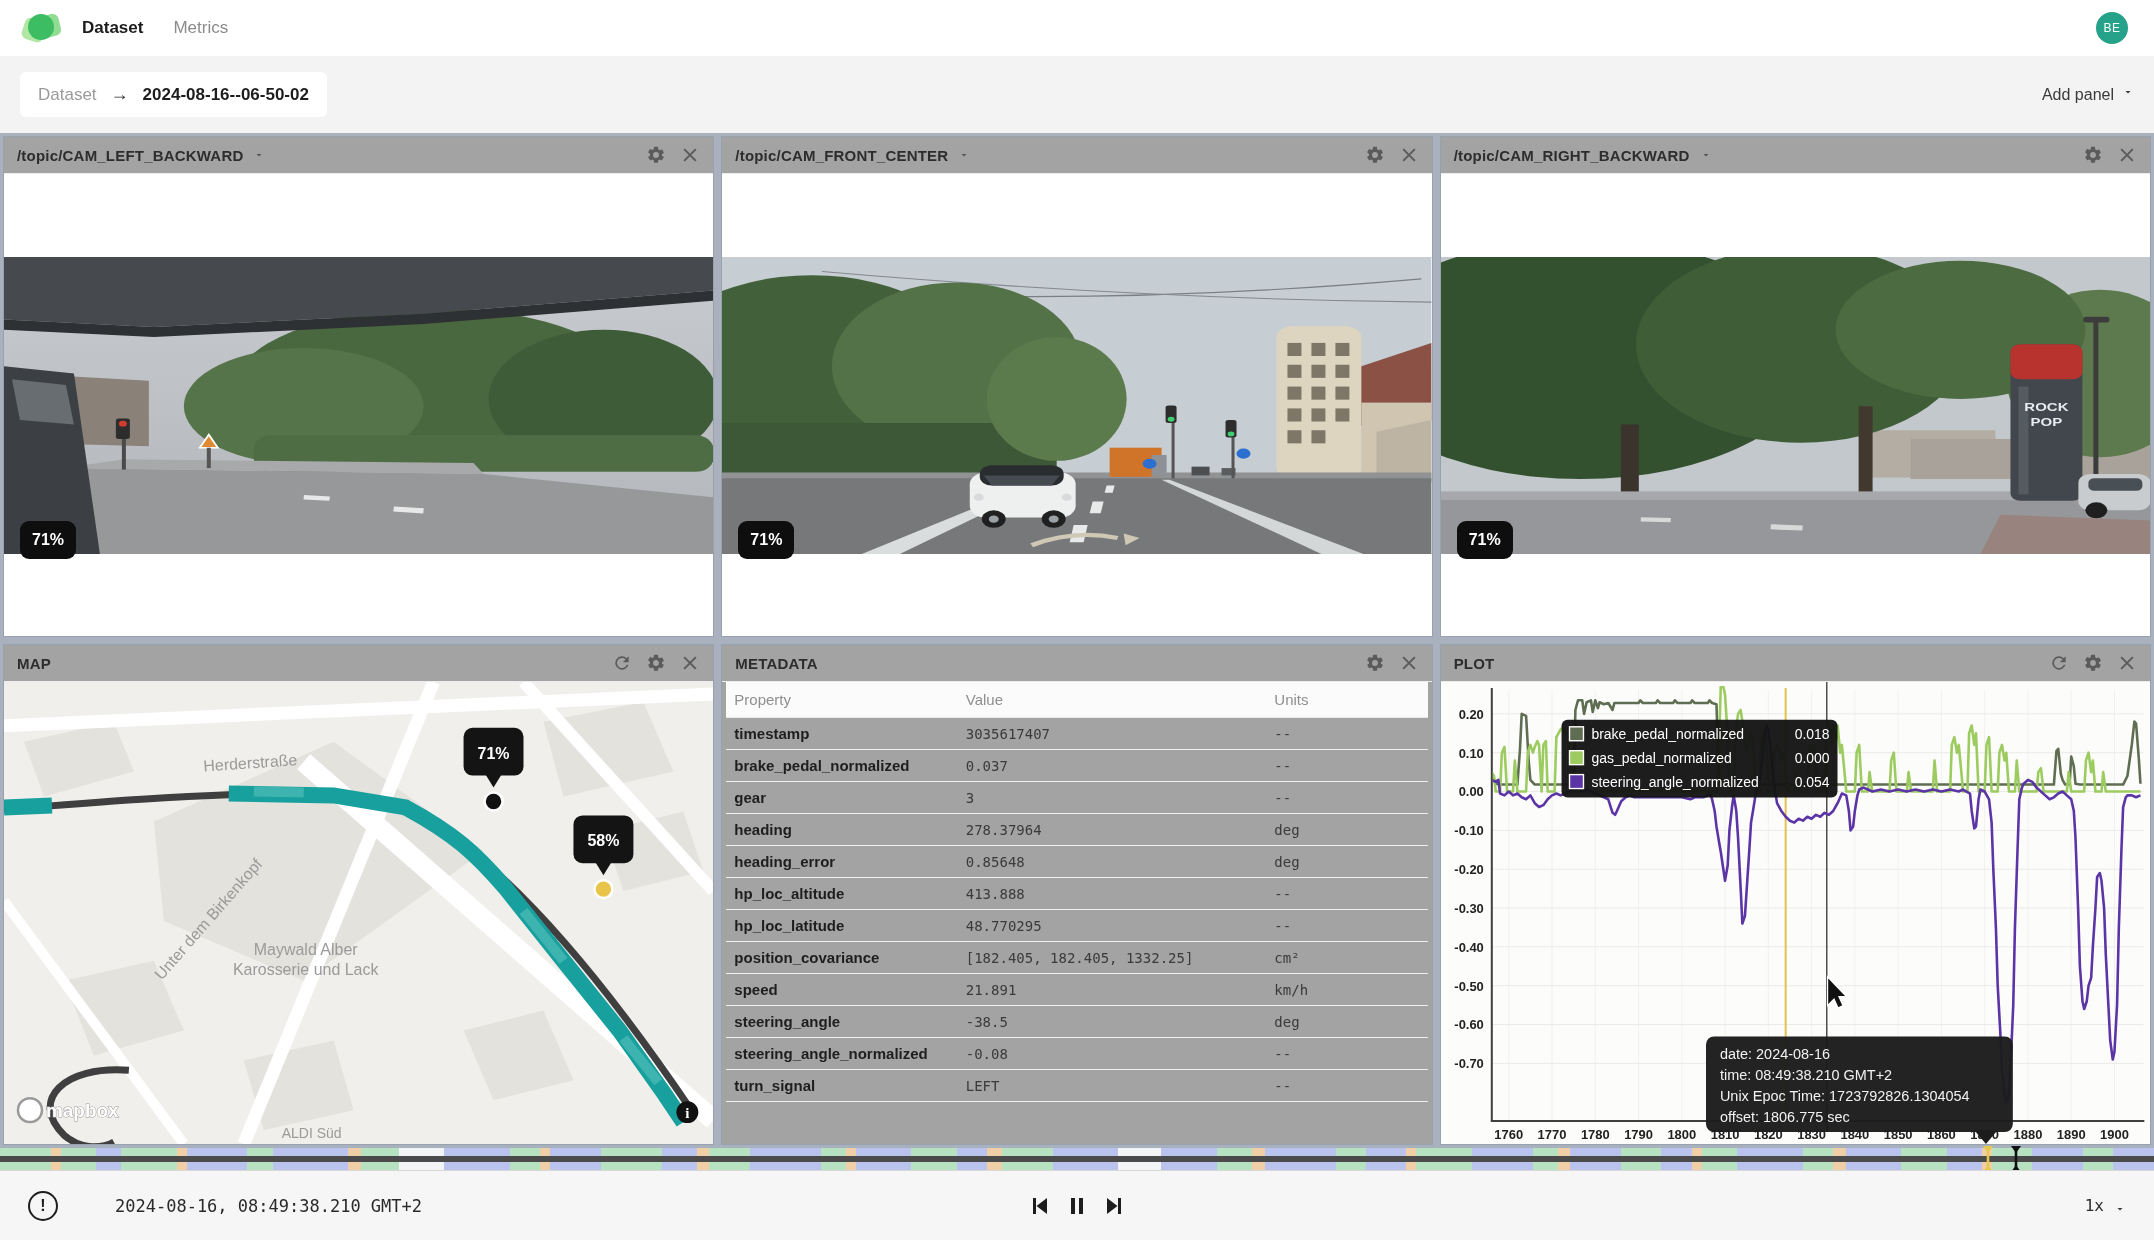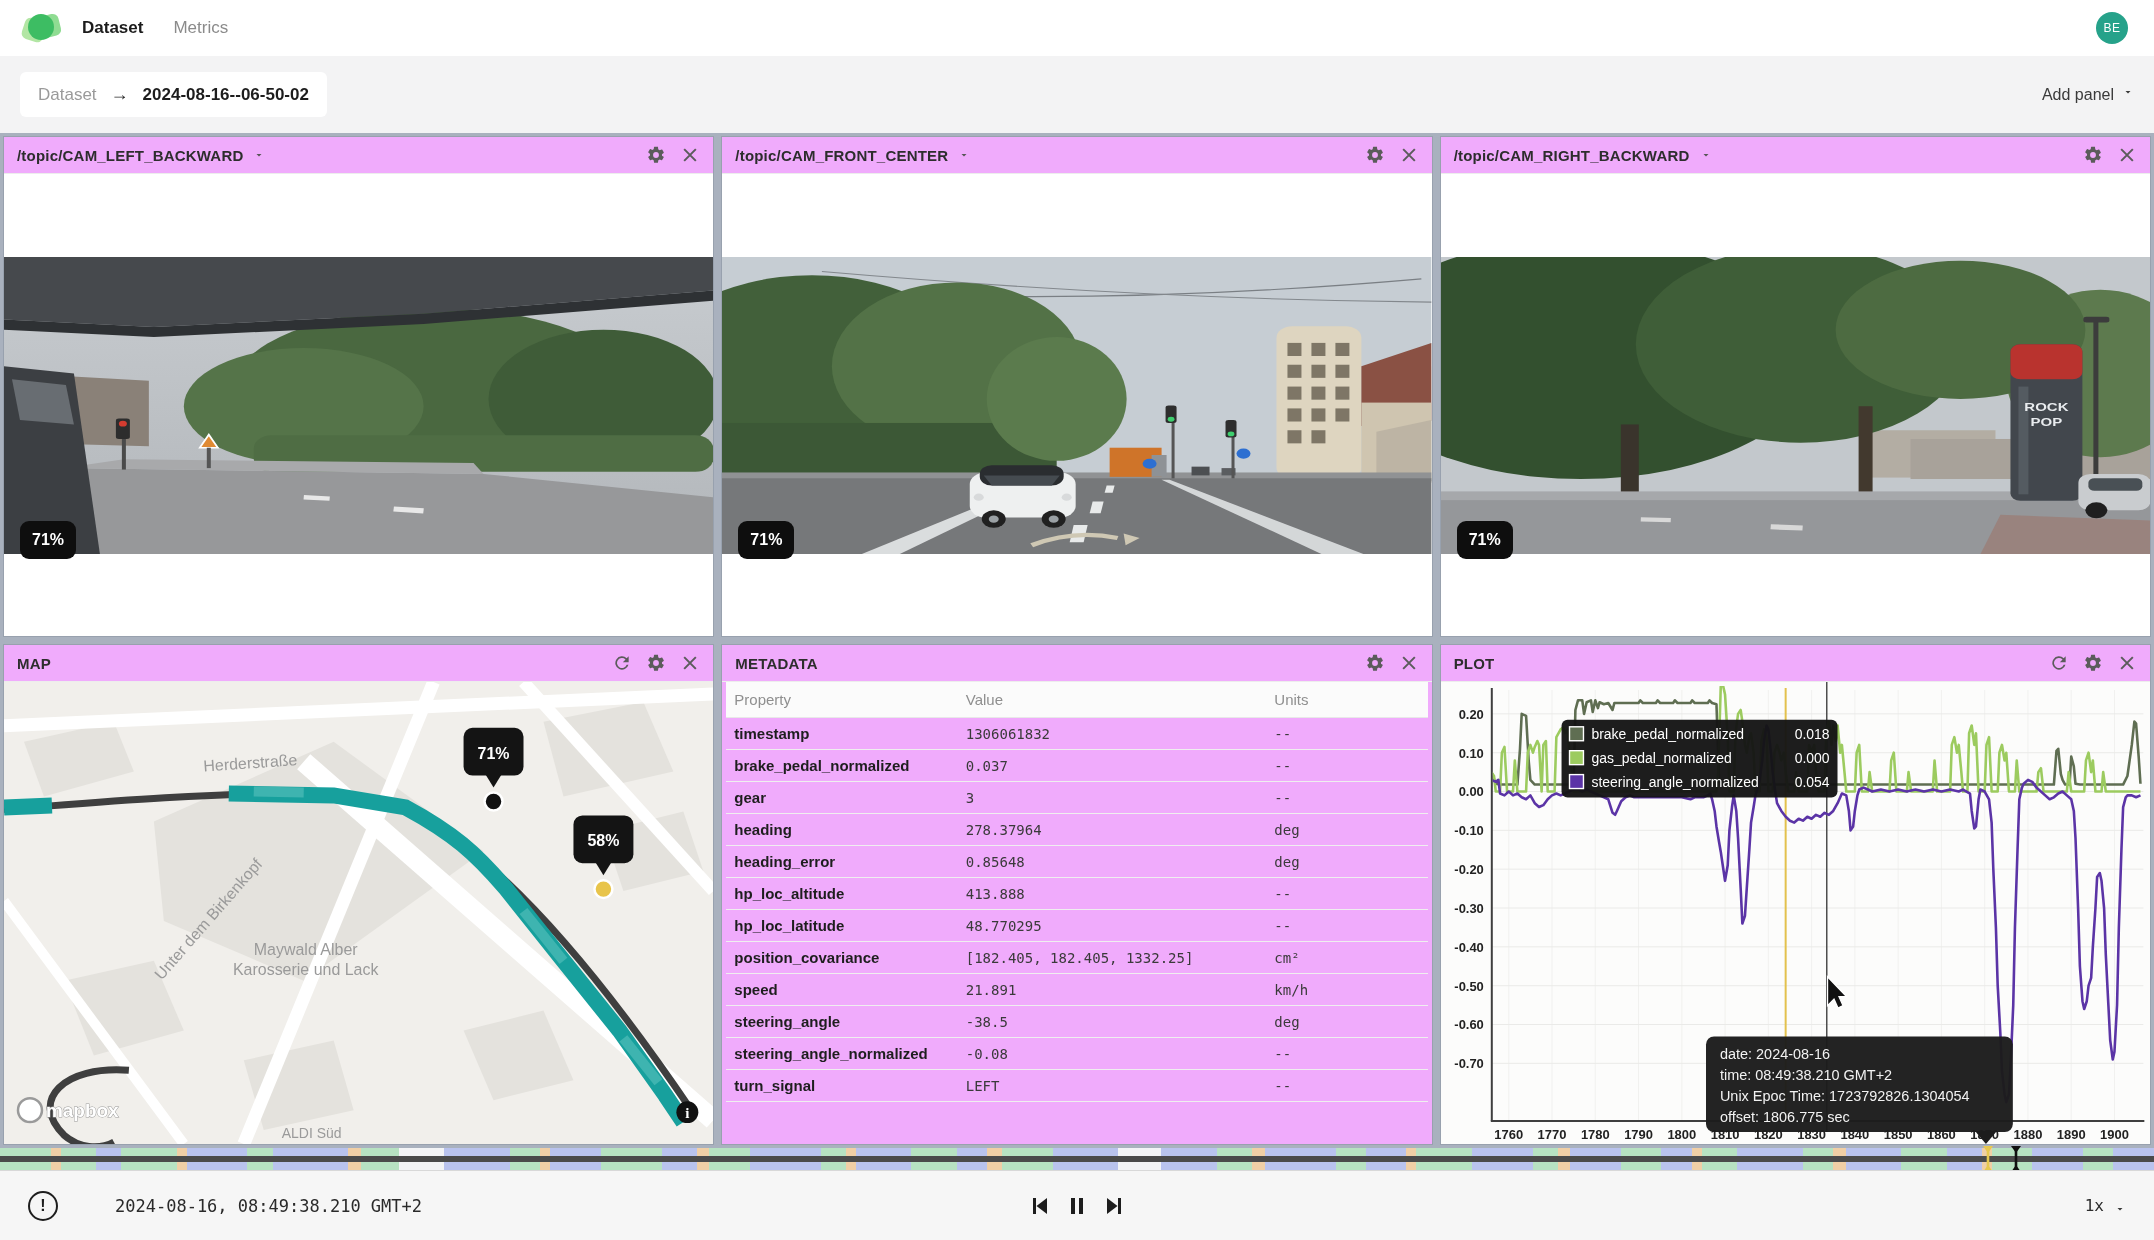--- a/index.html
+++ b/index.html
@@ -25,21 +25,21 @@
             display:flex;align-items:center;padding:0 20px;box-sizing:border-box;}
   .crumbpill{background:#fff;border-radius:6px;padding:12px 18px;display:flex;align-items:center;gap:14px;}
   .crumb-root{color:#9a9a9a;font-size:17px;}
   .crumb-arrow{color:#2b2b2b;font-size:18px;}
   .crumb-current{color:#1d1d1d;font-size:17px;font-weight:bold;}
   .addpanel{margin-left:auto;display:flex;align-items:flex-start;gap:8px;color:#3a3a3a;font-size:16px;cursor:pointer;}
 
   
   .grid{position:absolute;top:133px;left:0;right:0;bottom:92px;display:grid;
         grid-template-columns:1fr 1fr 1fr;grid-template-rows:1fr 1fr;gap:7px;padding:3px;box-sizing:border-box;}
-  .panel{background:#f0abfc;border:1px solid #98a1ae;display:flex;flex-direction:column;min-height:0;position:relative;}
+  .panel{background:#a3a3a3;border:1px solid #98a1ae;display:flex;flex-direction:column;min-height:0;position:relative;}
   .phead{height:37px;flex:0 0 37px;display:flex;align-items:center;padding:0 13px;gap:10px;
          border-bottom:1px solid #ededed;box-sizing:border-box;}
   .ptitle{font-size:15px;font-weight:bold;color:#2d2d2d;letter-spacing:.2px;}
   .ptitle.topic{font-weight:600;}
   .picons{margin-left:auto;display:flex;align-items:center;gap:14px;}
   .icon{width:20px;height:20px;cursor:pointer;flex:0 0 auto;}
   .icon svg{width:100%;height:100%;display:block;}
   .caret{width:12px;height:12px;cursor:pointer;}
   .pbody{flex:1;position:relative;min-height:0;overflow:hidden;}
 
@@ -416,21 +416,21 @@
         <thead>
           <tr>
             <th>Property</th>
             <th>Value</th>
             <th>Units</th>
           </tr>
         </thead>
         <tbody>
             <tr>
               <td class="c0">timestamp</td>
-              <td class="c1">1306061832</td>
+              <td class="c1">3035617407</td>
               <td class="c2">--</td>
             </tr>
             <tr>
               <td class="c0">brake_pedal_normalized</td>
               <td class="c1">0.037</td>
               <td class="c2">--</td>
             </tr>
             <tr>
               <td class="c0">gear</td>
               <td class="c1">3</td>

